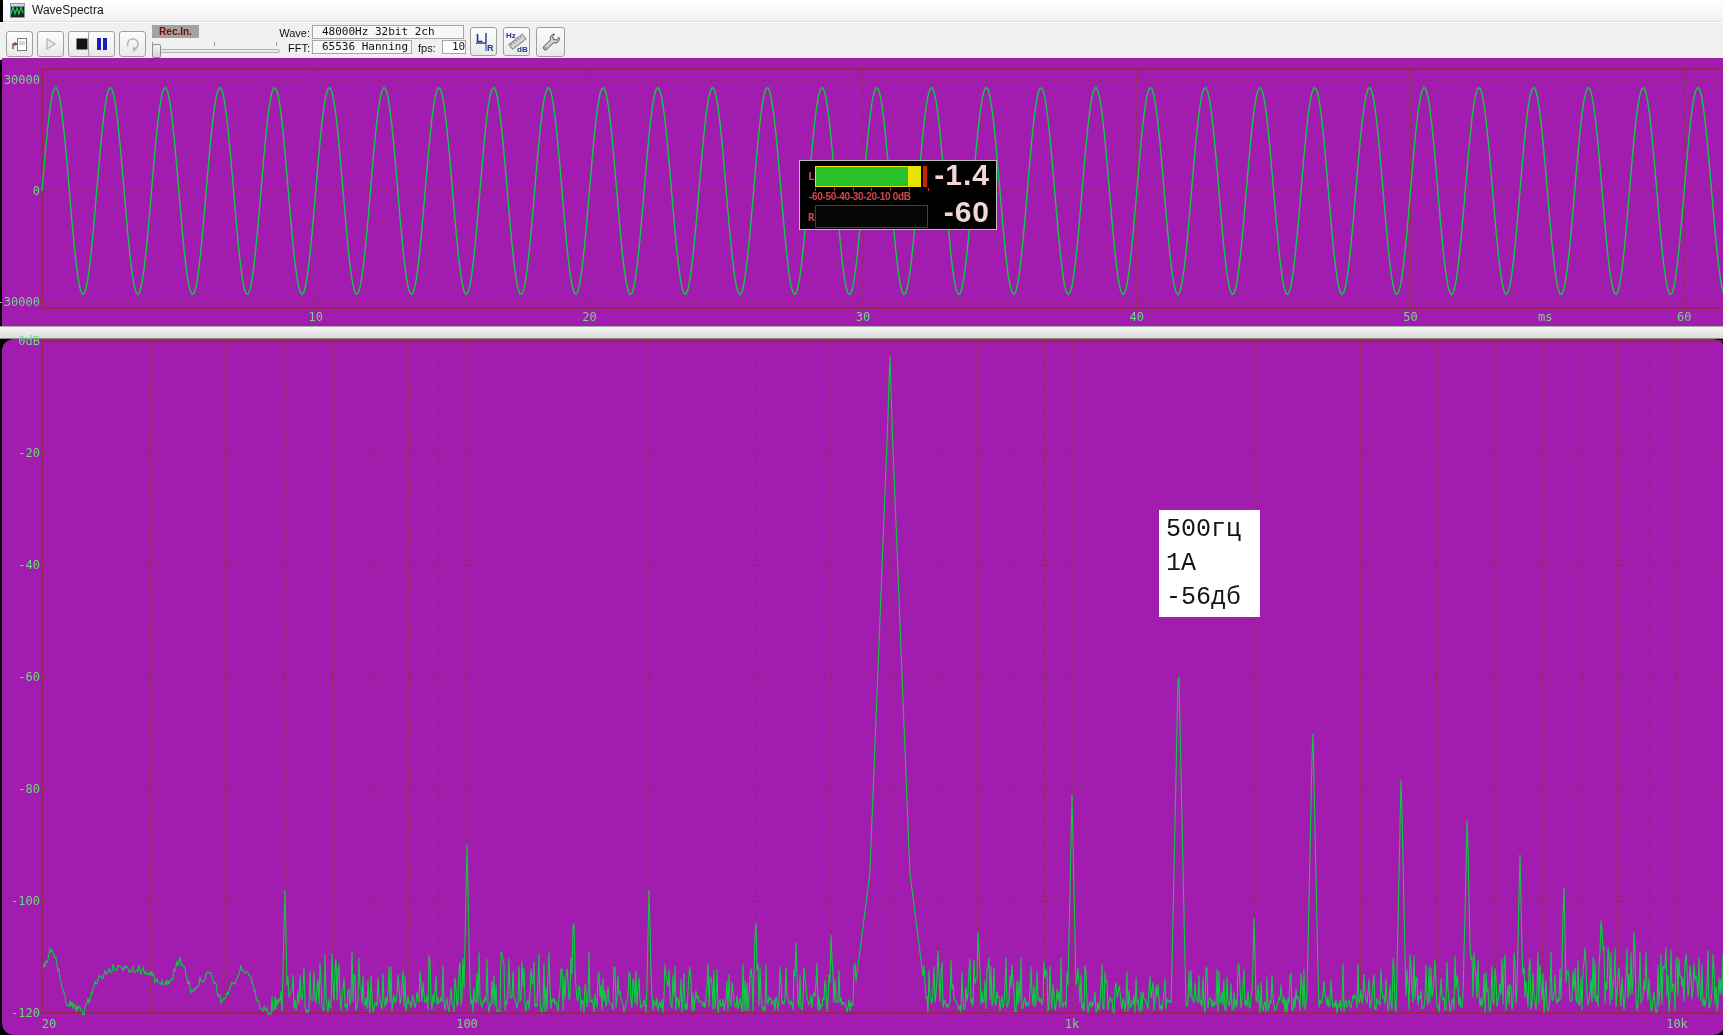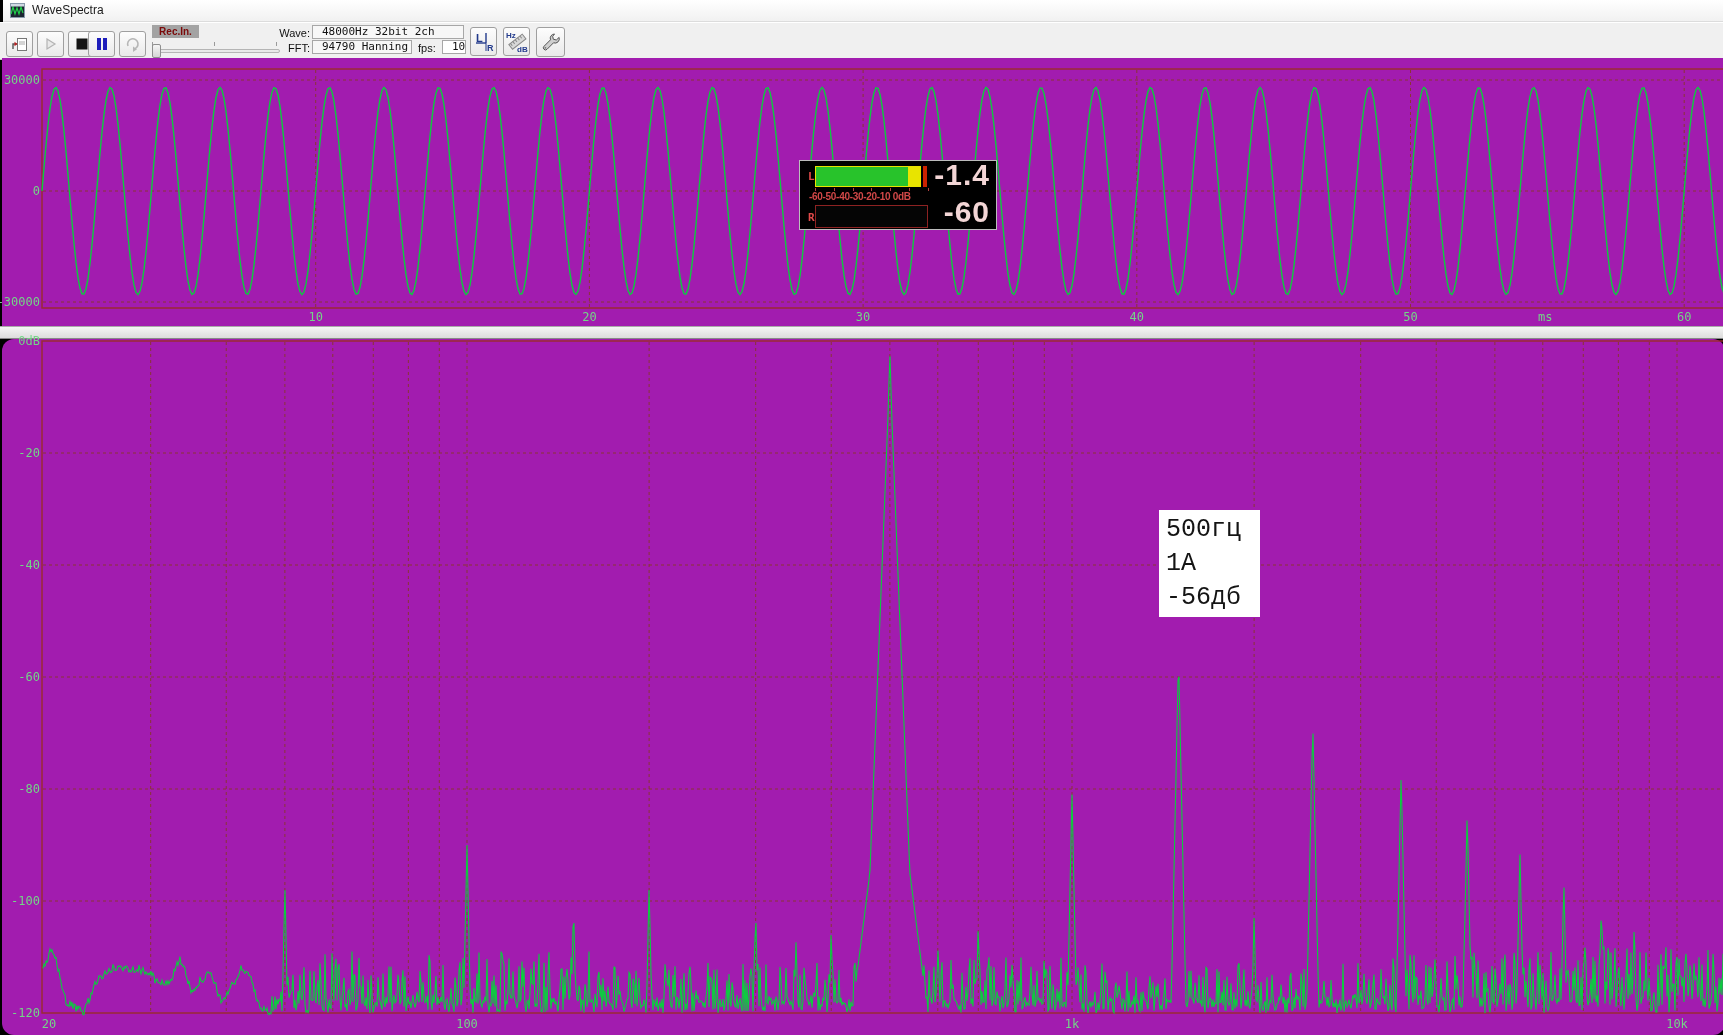--- a/index.html
+++ b/index.html
@@ -103,21 +103,21 @@
 
     <div class="badge">Rec.In.</div>
     <div class="slider-ticks"></div>
     <div class="slider-track"></div>
     <div class="slider-thumb"></div>
 
     <span class="tb-label" style="left:272px;top:4px;width:38px;text-align:right;display:inline-block">Wave:</span>
     <div class="tb-field" style="left:312px;top:2px;width:152px">48000Hz 32bit 2ch</div>
 
     <span class="tb-label" style="left:280px;top:19px;width:30px;text-align:right;display:inline-block">FFT:</span>
-    <div class="tb-field" style="left:312px;top:17px;width:100px">94790 Hanning</div>
+    <div class="tb-field" style="left:312px;top:17px;width:100px">65536 Hanning</div>
 
     <span class="tb-label" style="left:418px;top:19px">fps:</span>
     <div class="tb-field" style="left:442px;top:17px;width:24px;background:#fff">103</div>
 
     <div class="tbtn" style="left:470px;top:4px;height:29px">
       <svg width="22" height="22" viewBox="0 0 22 22">
         <line x1="13" y1="2" x2="13" y2="12" stroke="#223a8c" stroke-width="1.4"></line>
         <line x1="3" y1="12" x2="13" y2="12" stroke="#223a8c" stroke-width="1.4"></line>
         <text x="3" y="11" font-size="11" font-weight="bold" fill="#223a8c" font-family="Liberation Sans,sans-serif">L</text>
         <text x="14" y="20" font-size="9" font-weight="bold" fill="#223a8c" font-family="Liberation Sans,sans-serif">R</text>

